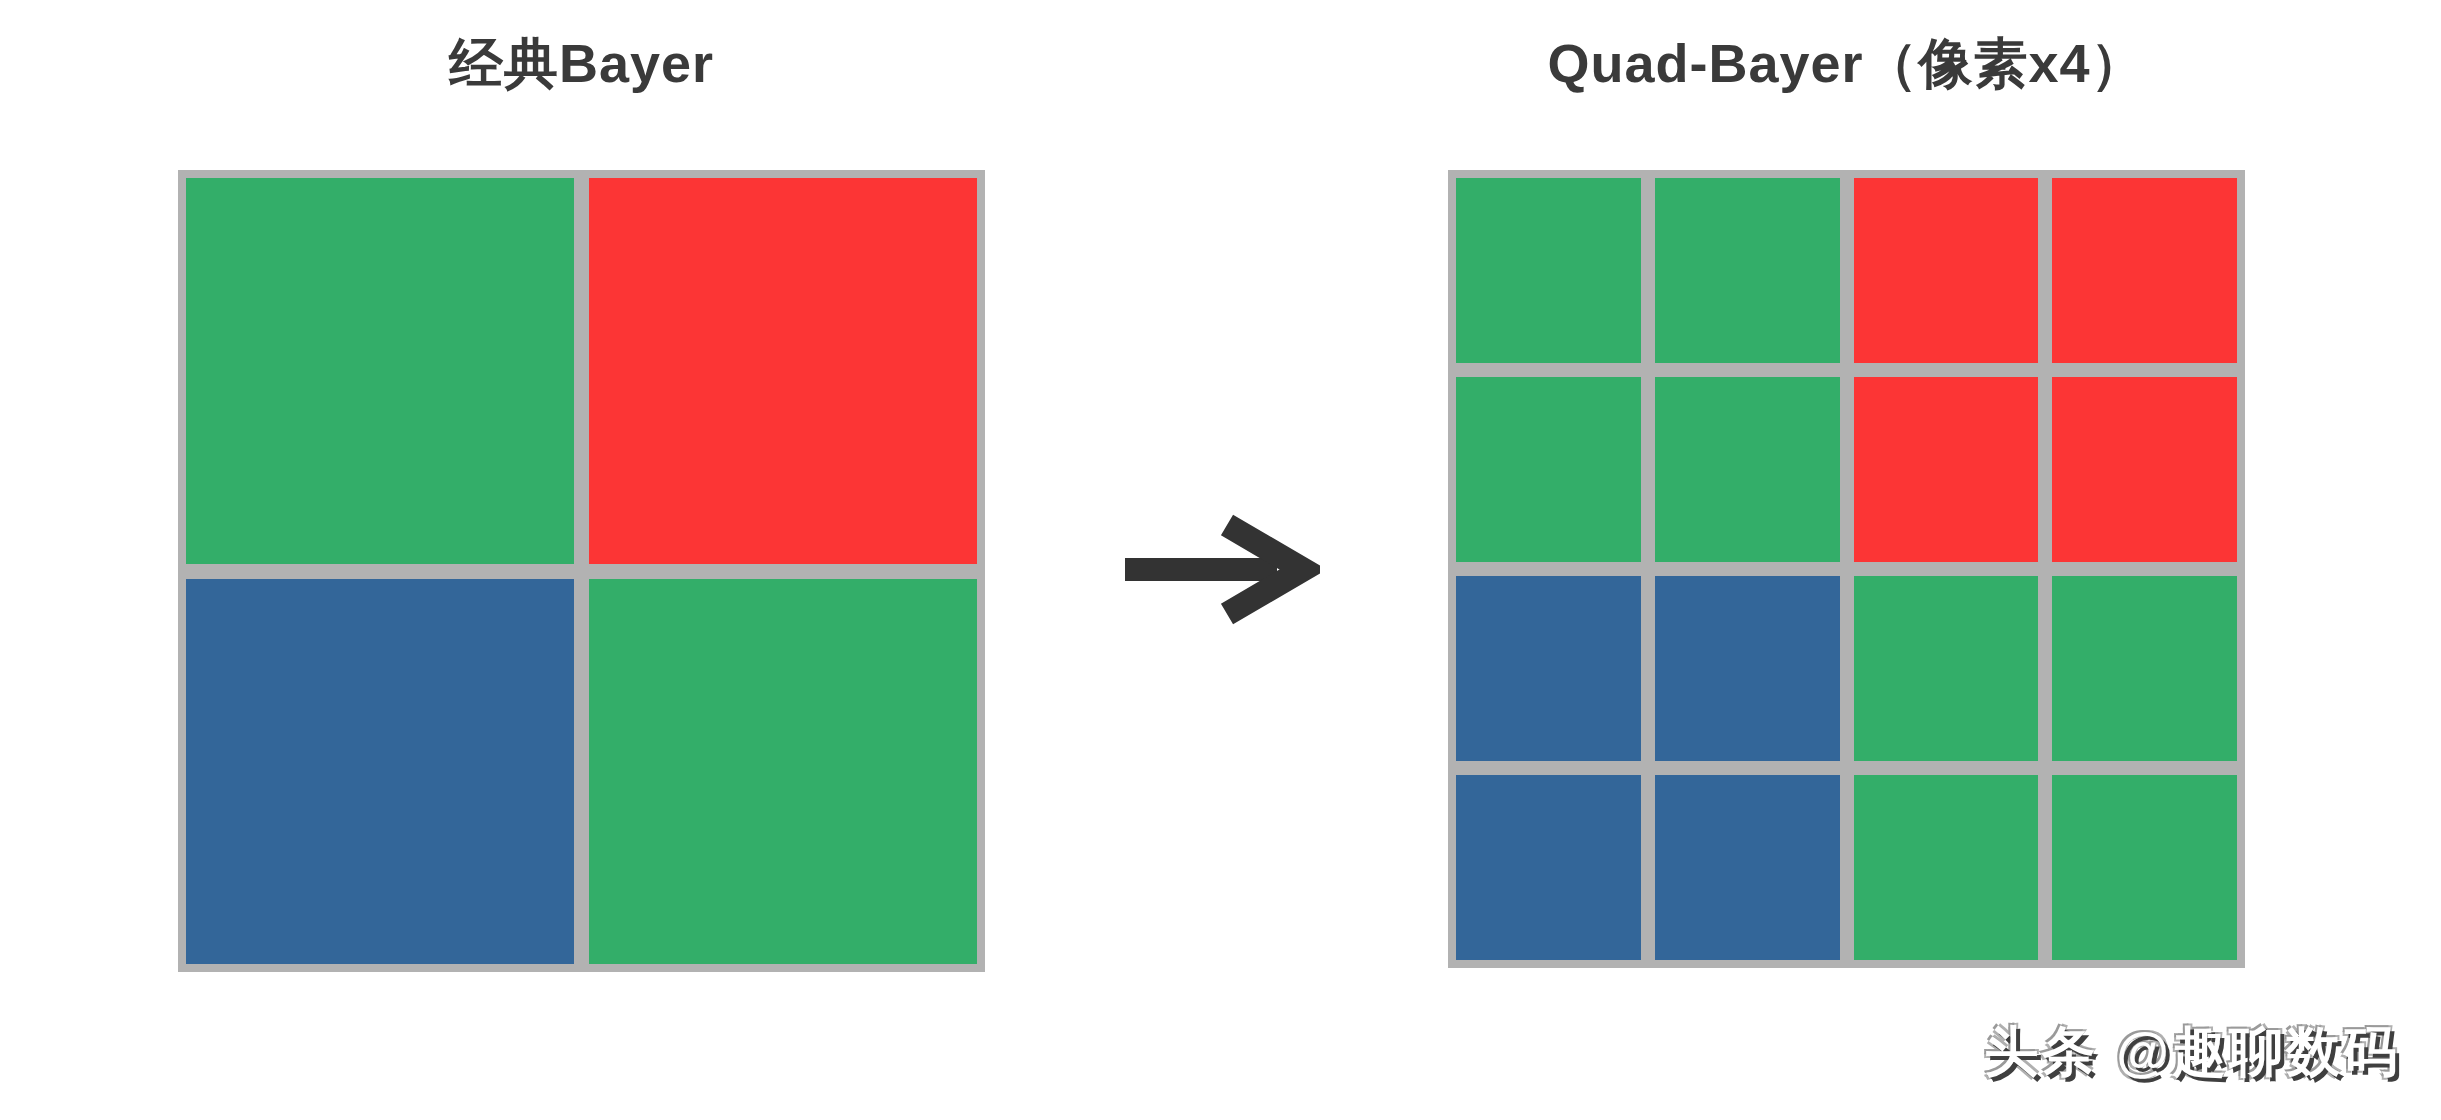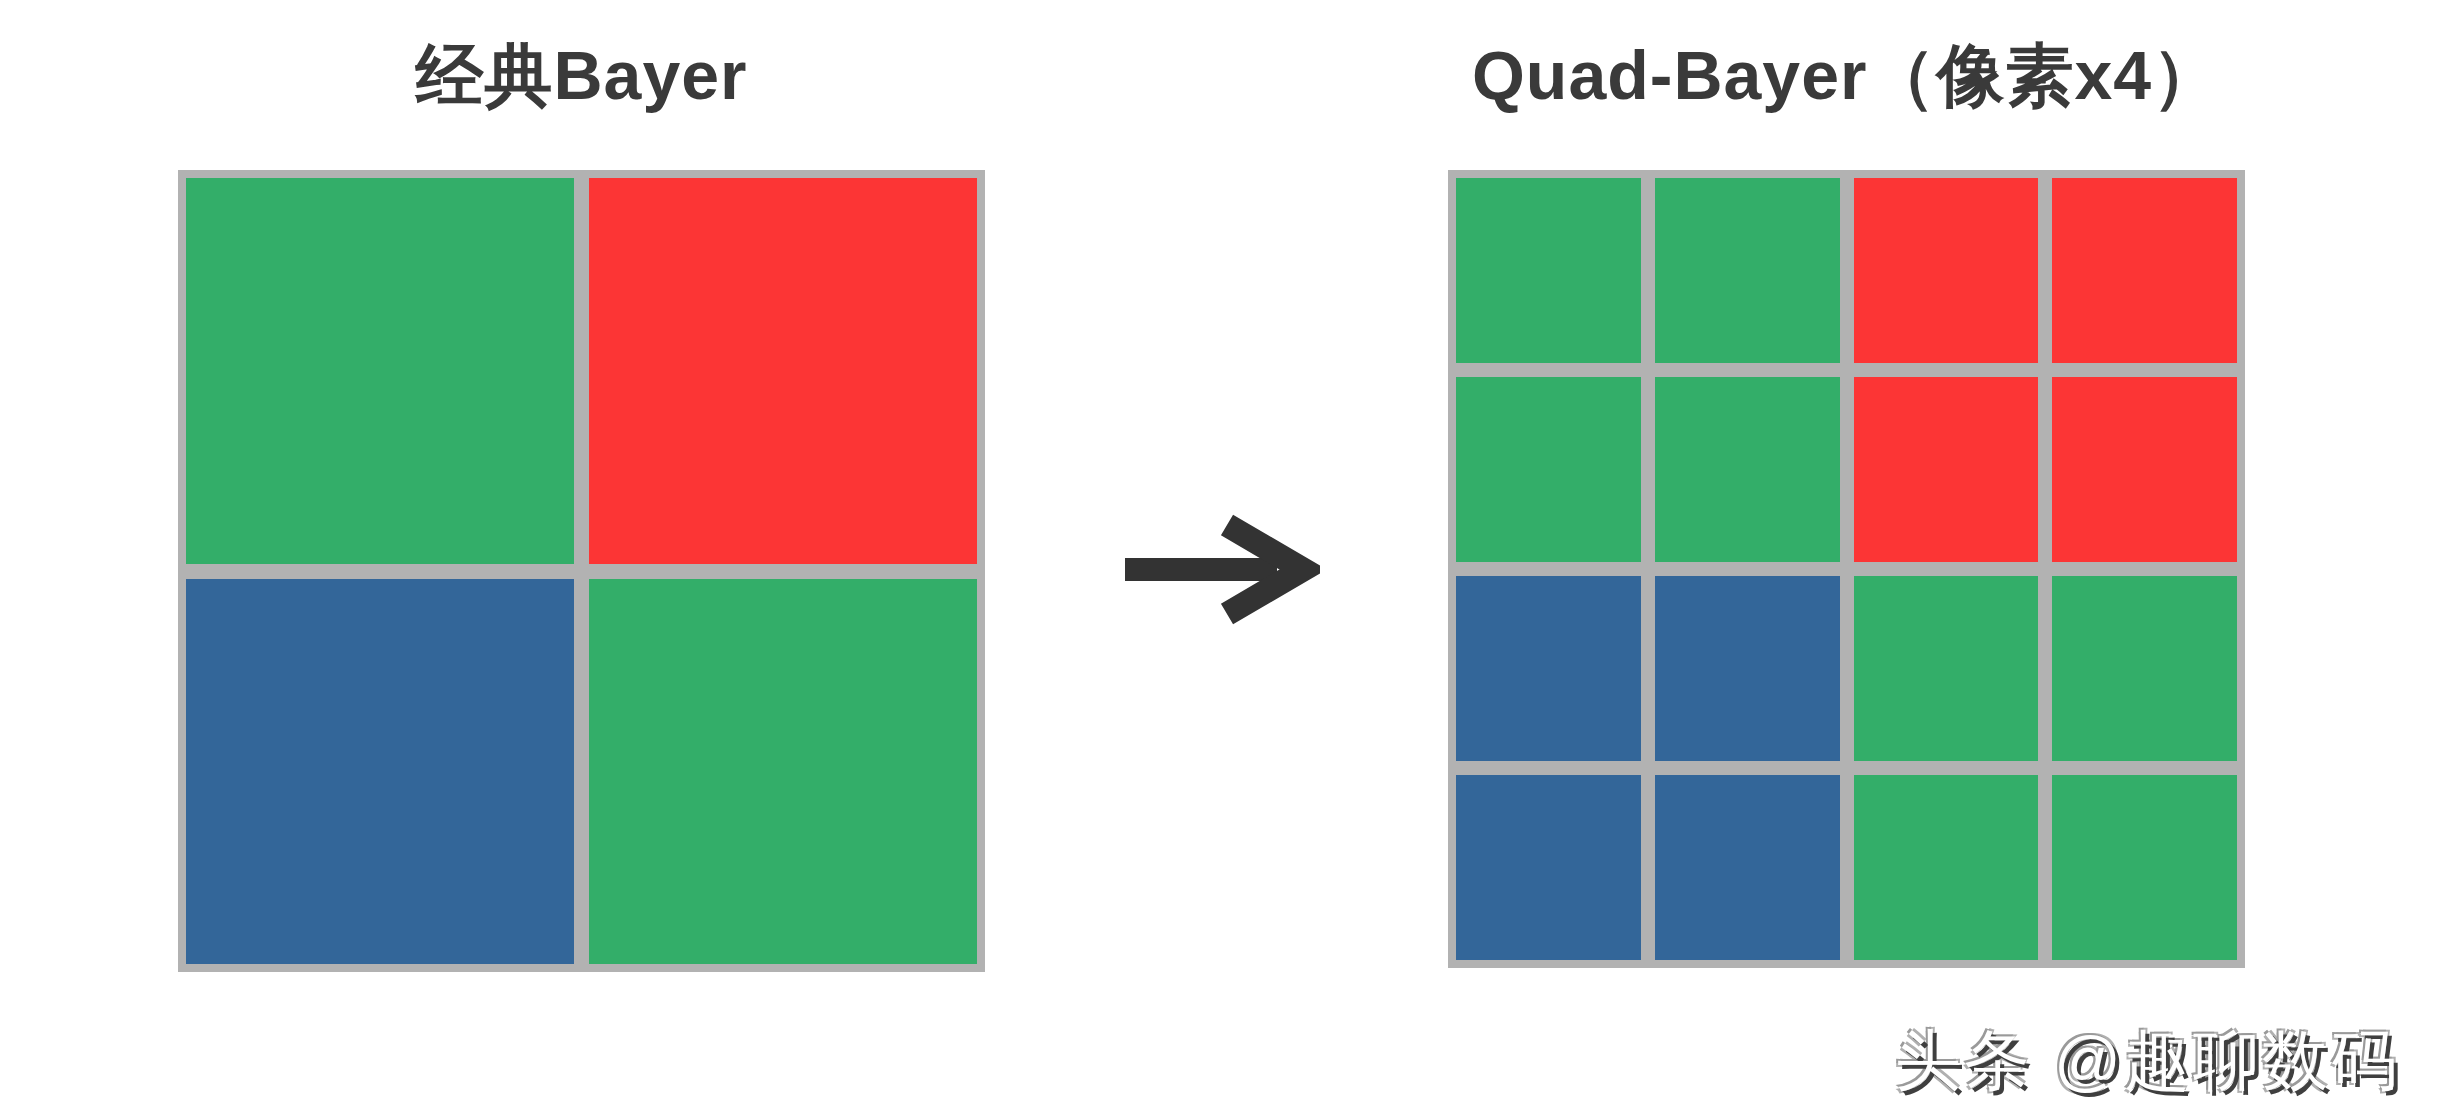--- a/index.html
+++ b/index.html
@@ -6,23 +6,23 @@
   body {
     width: 2441px; height: 1120px;
     position: relative;
     background: var(--background, #fff);
     font-family: "Liberation Sans", "DejaVu Sans", sans-serif;
     overflow: hidden;
   }
 
   .panel-title {
     position: absolute;
-    top: 34px; height: 84px;
+    top: 22px; height: 84px;
     display: flex; align-items: center; justify-content: center;
-    font-size: 68px; font-weight: 700;
+    font-size: 54px; font-weight: 700;
     color: var(--title_dark, #3a3a3a);
     letter-spacing: 1px;
     white-space: nowrap;
   }
   #left-title  { left: 178px;  width: 807px; }
   #right-title { left: 1448px; width: 797px; }
 
   .bayer-grid {
     position: absolute;
     display: grid;
@@ -48,21 +48,21 @@
     text-align: center;
     pointer-events: none;
   }
   .author-watermark span { display: block; line-height: 70px; letter-spacing: 3px; }
 
   #arrow { position: absolute; left: 1125px; top: 512px; }
 
   #footer-watermark {
     position: absolute;
     top: 1016px; right: 41px;
-    font-size: 66px; font-weight: 400;
+    font-size: 54px; font-weight: 700;
     letter-spacing: 3px;
     white-space: nowrap;
     color: var(--watermark_white, #fff);
     text-shadow:
       4px 4px 0 #3f3f3f,
       -2px -2px 0 #9a9a9a,
       2px -2px 0 #b0b0b0,
       -2px 2px 0 #b0b0b0;
   }
 </style>

